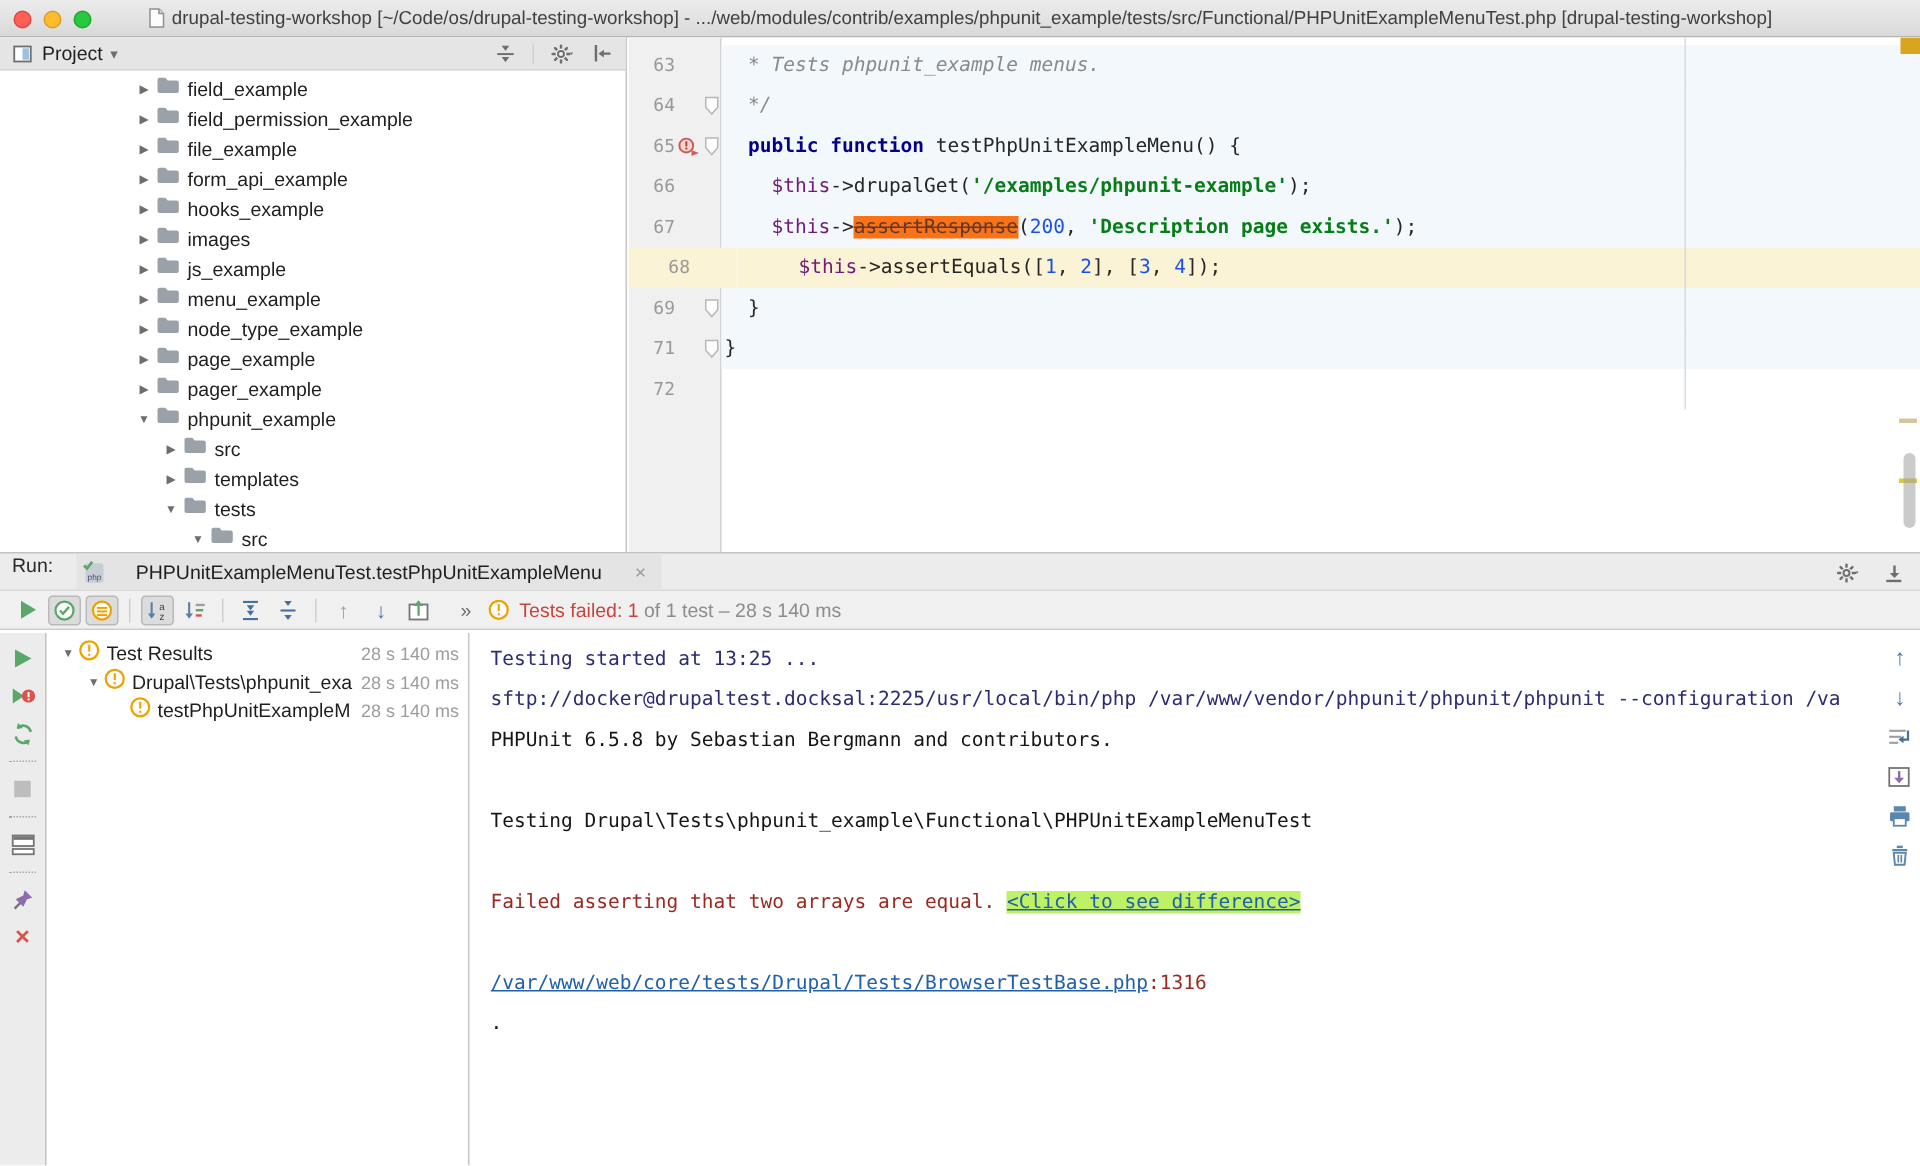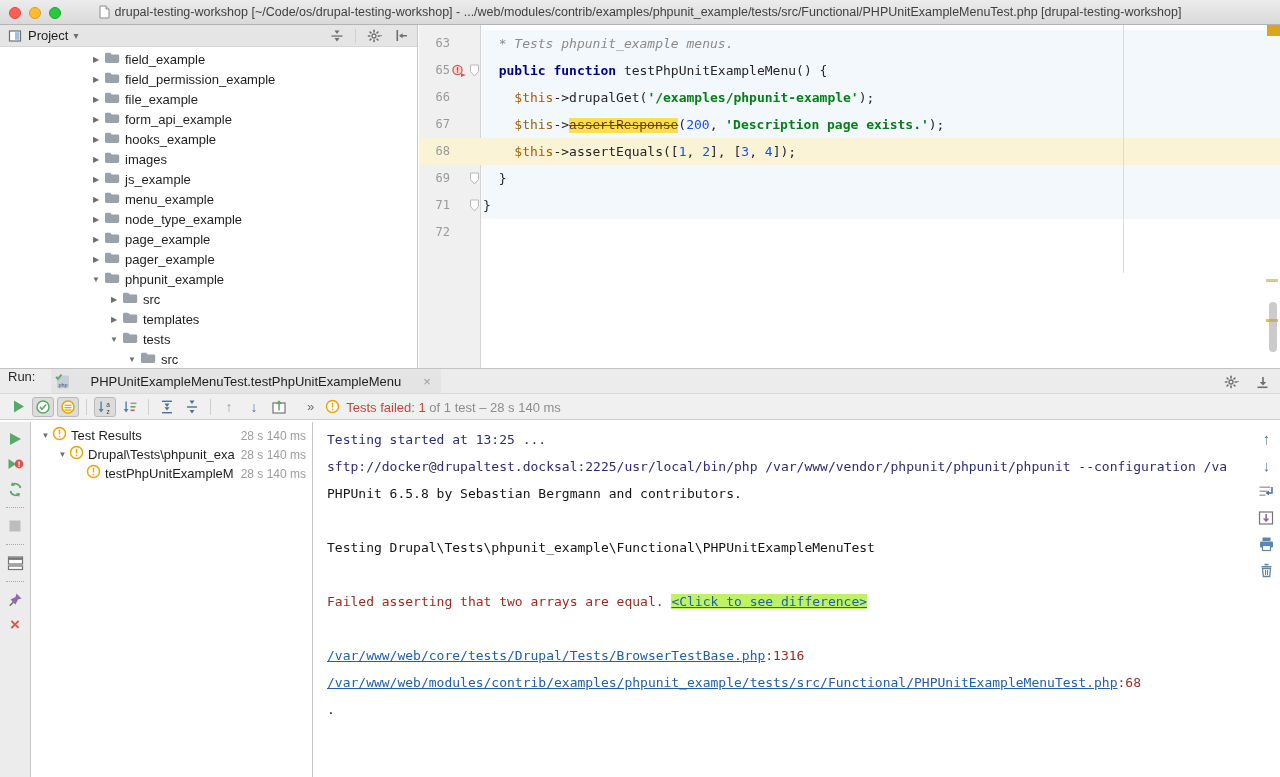--- a/index.html
+++ b/index.html
@@ -40,28 +40,28 @@
   .gutter-bg { position:absolute; left:0; top:0; width:62px; height:343px; background:#f0f0f0; border-right:1px solid #d4d4d4; }
   .ed-lines { position:absolute; left:0; top:5px; width:861px; }
   .ed-row { display:flex; height:27px; line-height:27px; }
   .ed-gutter { flex:0 0 62px; display:flex; align-items:center; }
   .ed-gutter .num { width:26px; margin-left:5px; font-family:"DejaVu Sans Mono",monospace;
     font-size:12px; color:#999; text-align:right; }
   .ed-gutter .mk { width:17px; display:flex; align-items:center; justify-content:center; }
   .ed-gutter .fold { width:14px; display:flex; align-items:center; justify-content:center; }
   .ed-code { flex:1; font-family:"DejaVu Sans Mono",monospace; font-size:13px; white-space:pre; padding-left:2px; }
   .ed-row.in-file .ed-code { background:#f3f8fd; }
-  .ed-row.current .ed-code, .ed-row.current .ed-gutter { background:#fbf3d5; }
+  .ed-row.current .ed-code, .ed-row.current .ed-gutter { background:#fbf3d5;padding-left:10px; }
   .t-comment { color:#8a8a8a; font-style:italic; }
   .t-keyword { color:#00008b; font-weight:bold; }
   .t-plain { color:#262626; }
-  .t-var { color:#a16207; }
+  .t-var { color:#701a75; }
   .t-string { color:#067d17; font-weight:bold; }
   .t-number { color:#1750eb; }
-  .t-deprecated { color:#63382f; text-decoration:line-through; background:#fde047;font-family:Liberation Mono, monospace; }
+  .t-deprecated { color:#63382f; text-decoration:line-through; background:#f97316; }
   .margin-line { position:absolute; left:704px; top:0; width:1px; height:248px; background:#d3dce4; }
   .stripe-warn-corner { position:absolute; right:0; top:0; width:13px; height:11px; background:#d9a521; }
   .stripe-mark1 { position:absolute; right:2px; top:254px; width:12px; height:3px; background:#d5c69e; }
   .stripe-mark2 { position:absolute; right:2px; top:294px; width:12px; height:3px; background:#ddc83e; }
   .ed-scroll-thumb { position:absolute; right:3px; top:277px; width:8px; height:50px;
     background:#a0a0a0; opacity:.55; border-radius:4px; }
 
   
   .run-panel { position:absolute; left:0; top:368px; width:1280px; height:409px; background:#fff; }
   .run-tabrow { height:26px; background:#ececec; border-top:1px solid #c2c2c2; border-bottom:1px solid #dadada;
@@ -291,20 +291,32 @@
           <div class="ed-row in-file">
             <div class="ed-gutter">
               <span class="num">63</span>
               <span class="mk"></span>
               <span class="fold"></span>
             </div>
             <div class="ed-code"><span class="t-comment">  * Tests phpunit_example menus.</span></div>
           </div>
           <div class="ed-row in-file">
             <div class="ed-gutter">
+              <span class="num">64</span>
+              <span class="mk"></span>
+              <span class="fold">
+                <svg width="11" height="13">
+                  <path d="M1.5 1 H9.5 V7.5 L5.5 12 L1.5 7.5 Z" fill="#fdfdfd" stroke="#b8b8b8"></path>
+                </svg>
+              </span>
+            </div>
+            <div class="ed-code"><span class="t-comment">  */</span></div>
+          </div>
+          <div class="ed-row in-file">
+            <div class="ed-gutter">
               <span class="num">65</span>
               <span class="mk">
                 <svg width="16" height="14">
                   <circle cx="6.5" cy="6" r="4.6" fill="#f6d4d0" stroke="#cf5b56" stroke-width="1.3"></circle>
                   <rect x="5.9" y="3.2" width="1.3" height="3.4" fill="#b13e39"></rect>
                   <rect x="5.9" y="7.4" width="1.3" height="1.3" fill="#b13e39"></rect>
                   <path d="M10 9.2 L15 11 L10 13 z" fill="#cf5b56"></path>
                 </svg>
               </span>
               <span class="fold">
@@ -604,18 +616,17 @@
         </div>
       <div class="con-line"><span class="c-sys">Testing started at 13:25 ...</span></div>
           <div class="con-line"><span class="c-sys">sftp://docker@drupaltest.docksal:2225/usr/local/bin/php /var/www/vendor/phpunit/phpunit/phpunit --configuration /va</span></div>
           <div class="con-line"><span class="c-out">PHPUnit 6.5.8 by Sebastian Bergmann and contributors.</span></div>
           <div class="con-line"></div>
           <div class="con-line"><span class="c-out">Testing Drupal\Tests\phpunit_example\Functional\PHPUnitExampleMenuTest</span></div>
           <div class="con-line"></div>
           <div class="con-line"><span class="c-err">Failed asserting that two arrays are equal. </span><span class="c-link-hl">&lt;Click to see difference&gt;</span></div>
           <div class="con-line"></div>
           <div class="con-line"><span class="c-link">/var/www/web/core/tests/Drupal/Tests/BrowserTestBase.php</span><span class="c-errnum">:1316</span></div>
-          <div class="con-line"><span class="c-link">/var/www/web/modules/contrib/examples/phpunit_example/tests/src/Functional/PHPUnitExampleMenuTest.php</span><span class="c-errnum">:68</span></div>
           <div class="con-line"><span class="c-out">.</span></div>
         </div>
     </div>
   </div>
 </div>
 
 </body></html>

